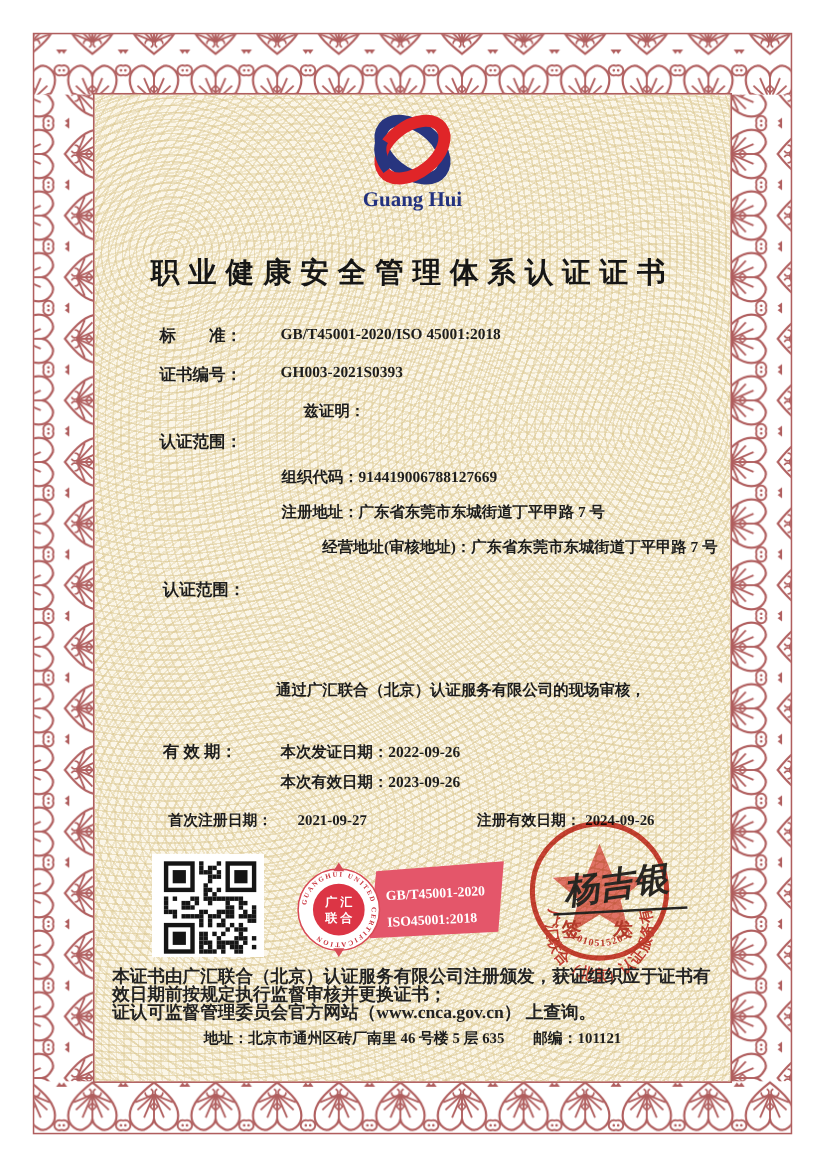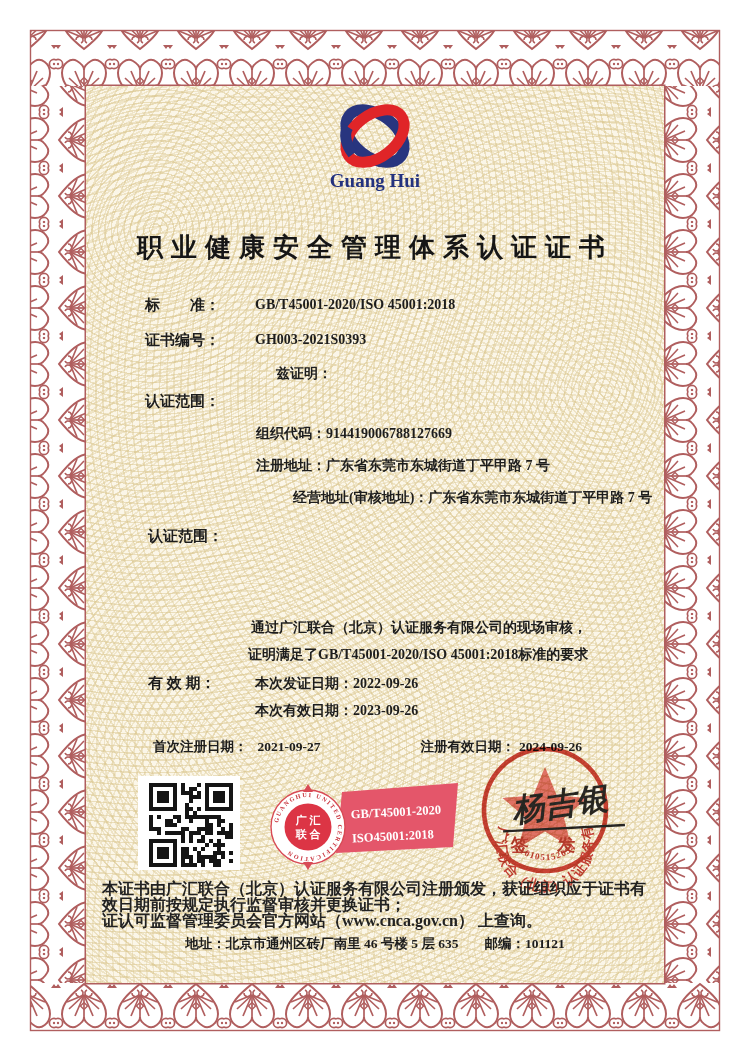--- a/index.html
+++ b/index.html
@@ -97,29 +97,28 @@
 
     <div class="abs lbl" style="left:59px;top:306px;">认证范围：</div>
 
     <div class="abs val" style="left:170px;top:339px;">组织代码：914419006788127669</div>
     <div class="abs val" style="left:170px;top:371px;">注册地址：广东省东莞市东城街道丁平甲路 7 号</div>
     <div class="abs val" style="left:170px;top:403px;margin-left:37px;">经营地址(审核地址)：广东省东莞市东城街道丁平甲路 7 号</div>
 
     <div class="abs lbl" style="left:62px;top:441px;">认证范围：</div>
 
     <div class="abs val" style="left:165px;top:533px;">通过广汇联合（北京）认证服务有限公司的现场审核，</div>
-    <div class="abs val" style="left:162px;top:560px;">证明满足了GB/T45001-2020/ISO 45001:2018标准的要求</div>
 
     <div class="abs lbl" style="left:62px;top:588px;">有 效 期：</div>
     <div class="abs val" style="left:169px;top:589px;">本次发证日期：2022-09-26</div>
     <div class="abs val" style="left:169px;top:616px;">本次有效日期：2023-09-26</div>
 
     <div class="abs" style="left:67px;top:651px;width:500px;">
       <span class="val" style="font-size:13.5px;">首次注册日期：</span>
-      <span class="val" style="font-size:13.5px;margin-left:6px;">2021-09-27</span>
+      <span class="val" style="font-size:13.5px;margin-left:19px;">2021-09-27</span>
       <span class="val" style="font-size:13.5px;margin-left:96px;">注册有效日期：</span>
       <span class="val" style="font-size:13.5px;">2024-09-26</span>
     </div>
 
     <svg class="abs" style="left:52px;top:690px;" width="102" height="94">
       <rect x="0" y="0" width="102" height="94" fill="#ffffff"></rect>
       <g id="qr-cells" fill="#151515">
           <rect x="43" y="7" width="4" height="4" fill="#151515"></rect>
           <rect x="59" y="7" width="4" height="4" fill="#151515"></rect>
           <rect x="43" y="11" width="4" height="4" fill="#151515"></rect>

